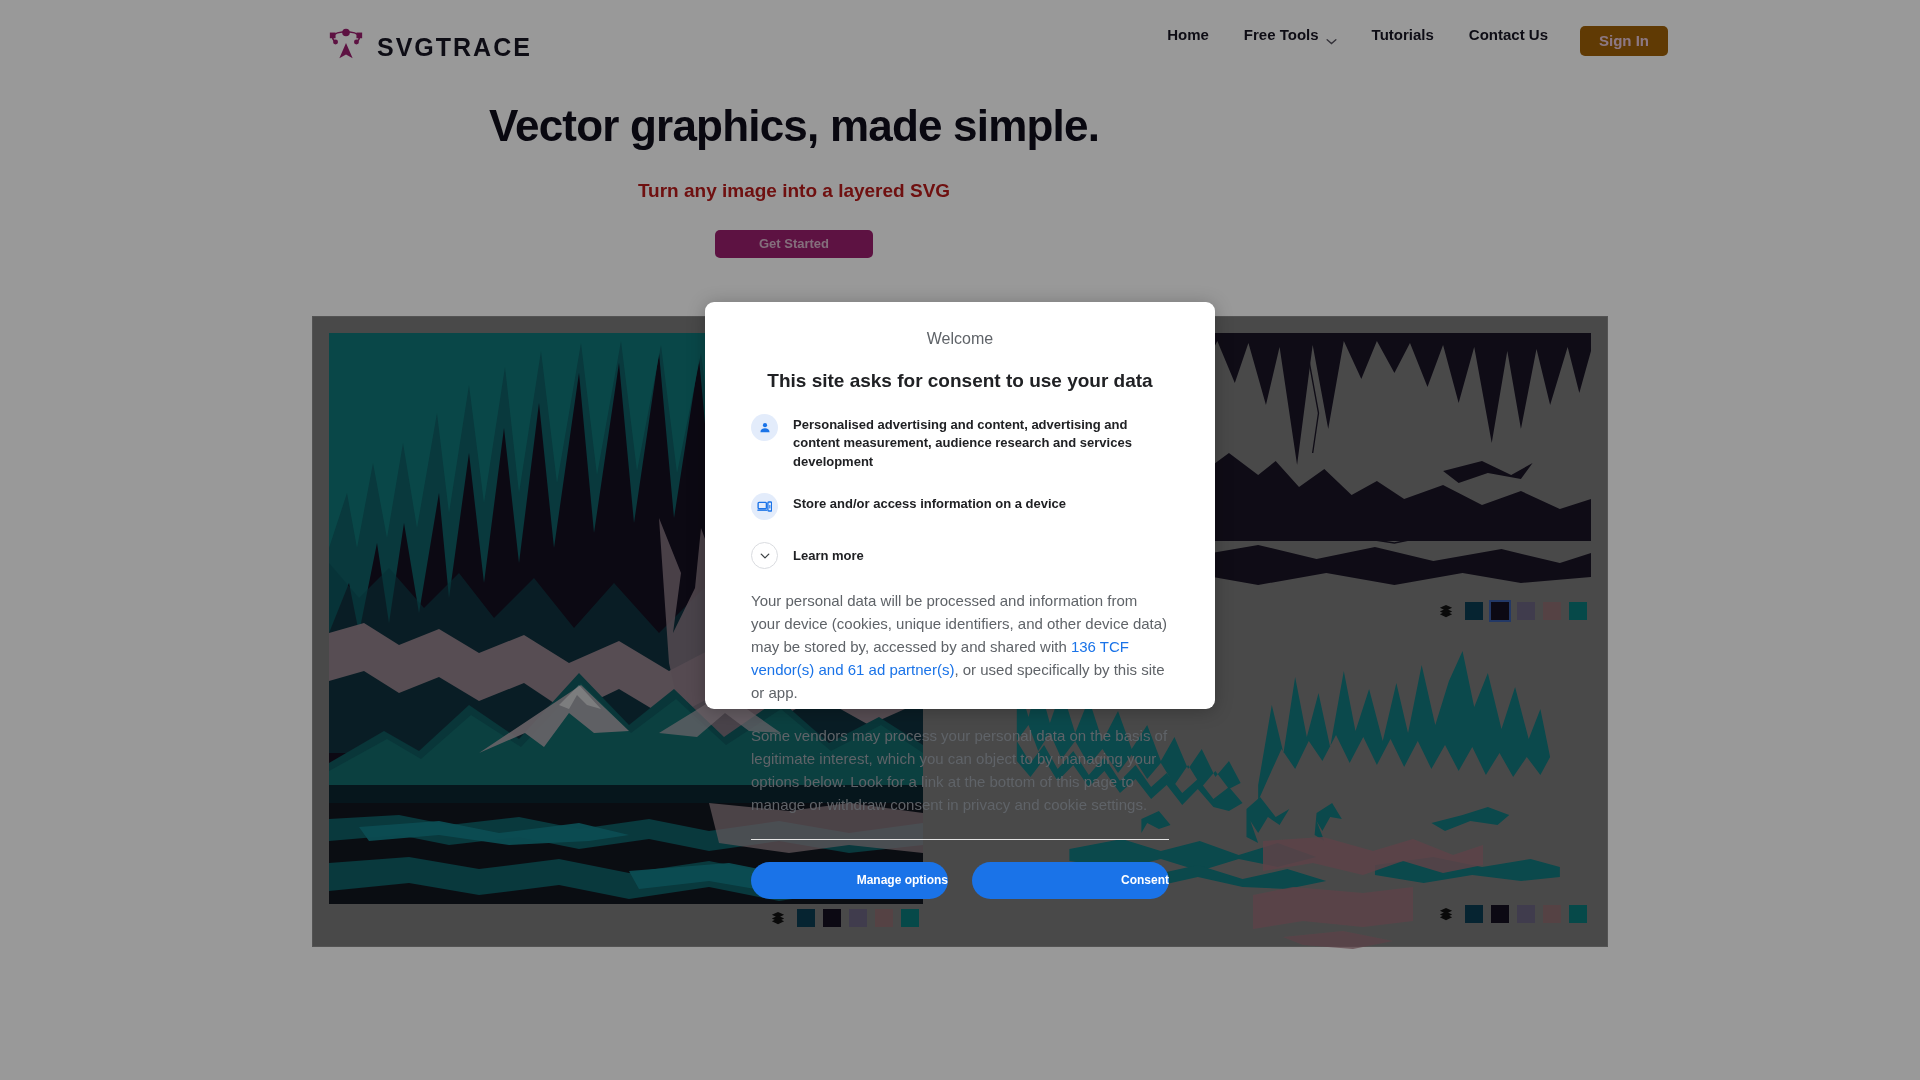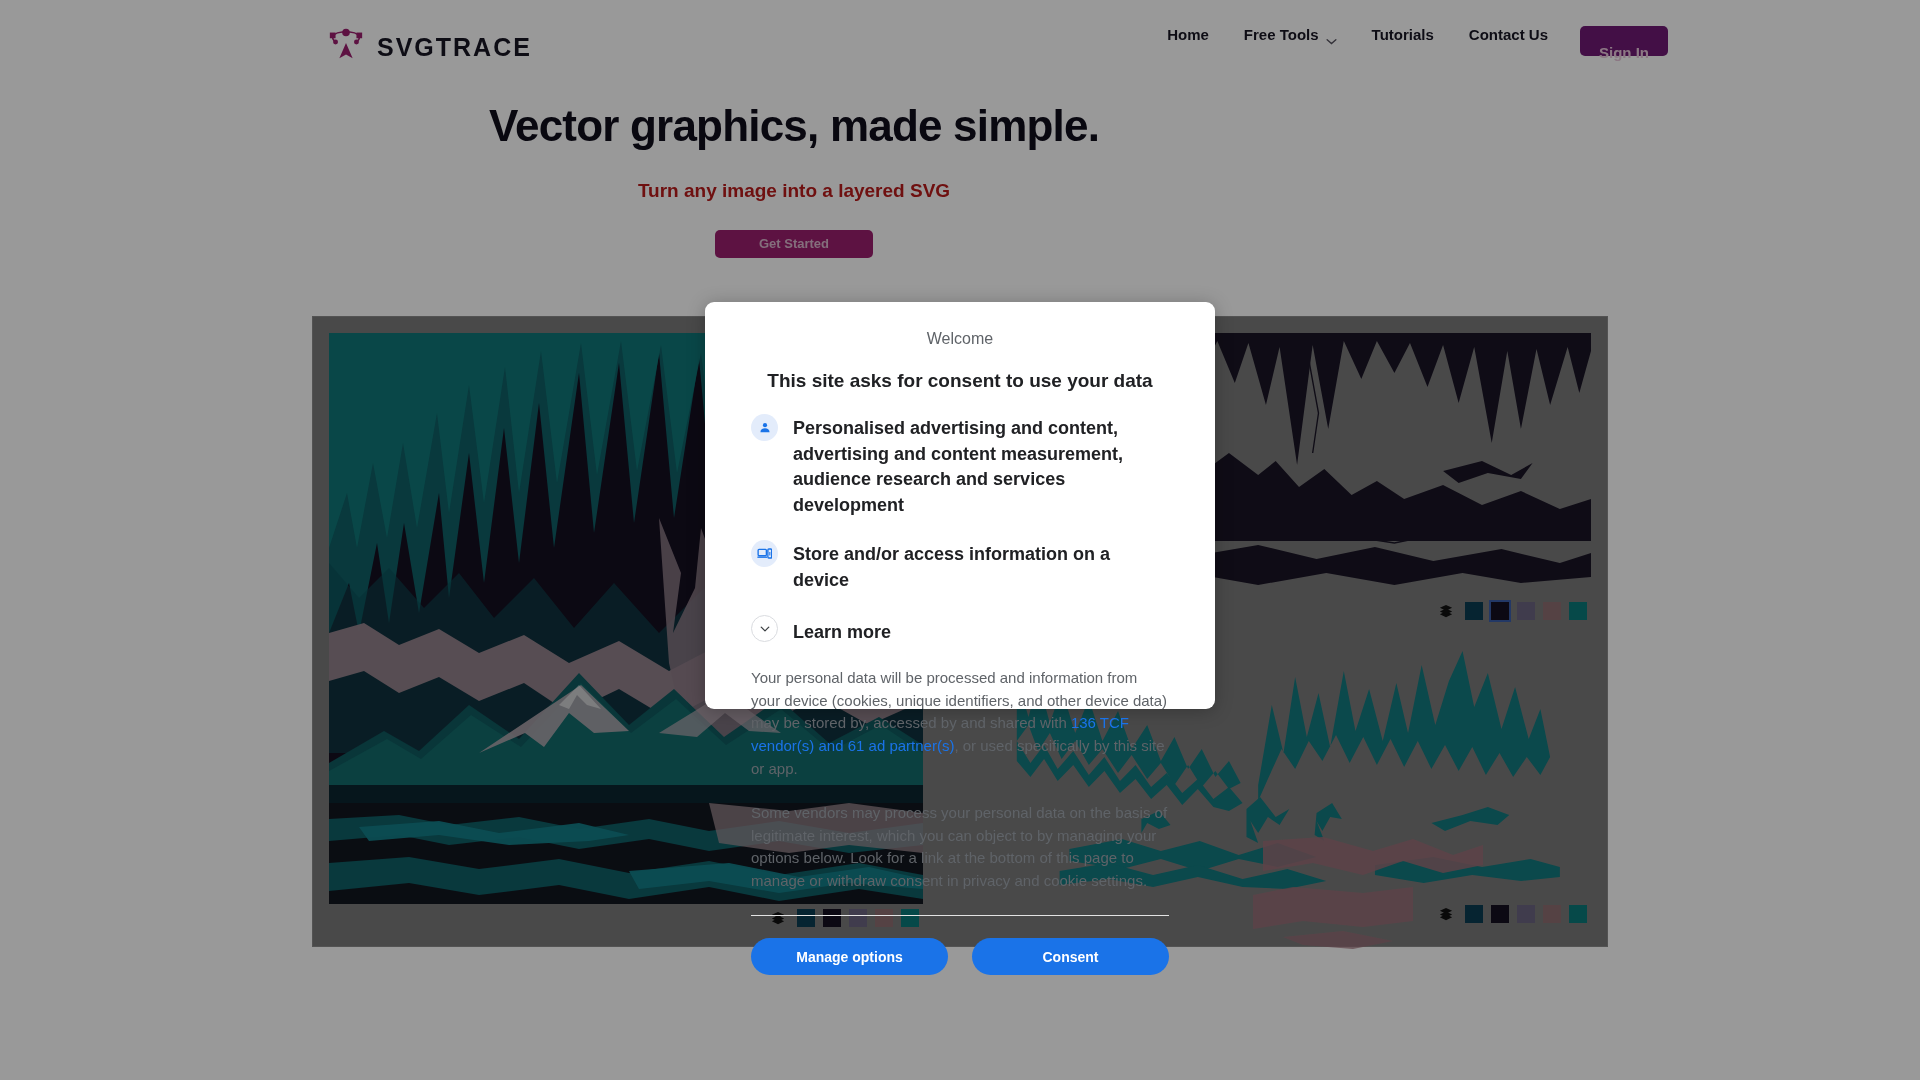--- a/index.html
+++ b/index.html
@@ -31,22 +31,22 @@
   }
 
   .nav { position:absolute; right:372px; top:26px; display:flex; align-items:center; gap:35px; }
   .nav-link {
     font-size:15px; font-weight:700; color:#181624; cursor:pointer; white-space:nowrap;
     display:flex; align-items:center; gap:7px;
   }
   .caret { display:inline-block; width:11px; height:7px; }
   .btn-signin {
     position:absolute; right:252px; top:26px;
-    background:#701a75; color:#e9c9dd; border:none; border-radius:5px;
-    padding:12px 19px; height:30px; line-height:30px;
+    background:#a16207; color:#e9c9dd; border:none; border-radius:5px;
+    padding:0 19px; height:30px; line-height:30px;
     font-size:15px; font-weight:700; cursor:pointer;
     font-family:"Liberation Sans", sans-serif;
   }
 
   .hero { position:absolute; left:0; top:100px; width:1588px; text-align:center; }
   .hero h1 {
     font-size:44px; font-weight:800; letter-spacing:-0.8px; color:#100e1c;
     line-height:1.18;
   }
   .hero p { margin-top:28px; font-size:19px; color:#b91c1c; font-weight:700; }
@@ -89,33 +89,34 @@
   }
   .m-welcome { text-align:center; font-size:16px; color:#5f6368; margin-top:6px; }
   .m-title { text-align:center; font-size:19px; font-weight:700; color:#202124; margin-top:22px; }
 
   .purpose { display:flex; align-items:flex-start; gap:15px; margin-top:22px; }
   .p-ico {
     flex:0 0 auto; width:27px; height:27px; border-radius:50%;
     background:#e3ecfb; display:flex; align-items:center; justify-content:center;
   }
   .p-ico.plain { background:transparent; border:1px solid #dadce0; }
-  .p-text { font-size:18px; line-height:1.42; color:#202124; font-weight:700; padding-top:2px; }
+  .p-text { font-size:13px; line-height:1.42; color:#202124; font-weight:700; padding-top:2px; }
   .p-text.lm { padding-top:5px; }
 
   .body-p { font-size:15px; line-height:1.52; color:#5f6368; margin-top:21px; }
   .body-p a { color:#1a73e8; text-decoration:none; cursor:pointer; }
 
   .divider { height:1px; background:#e3e3e3; margin-top:22px; }
 
   .actions { display:flex; gap:24px; margin-top:22px; }
   .m-btn {
     flex:1; height:37px; border:none; border-radius:20px; background:#1a73e8;
-    color:#ffffff; font-size:14px; font-weight:700; cursor:pointer;
+    color:#ffffff; font-size:12px; font-weight:700; cursor:pointer;
     font-family:"Liberation Sans", sans-serif;
+    text-align:right;
   }
 </style>
 </head>
 <body>
 
 <div id="page">
 
   <div class="site">
 
     <div class="topbar">

